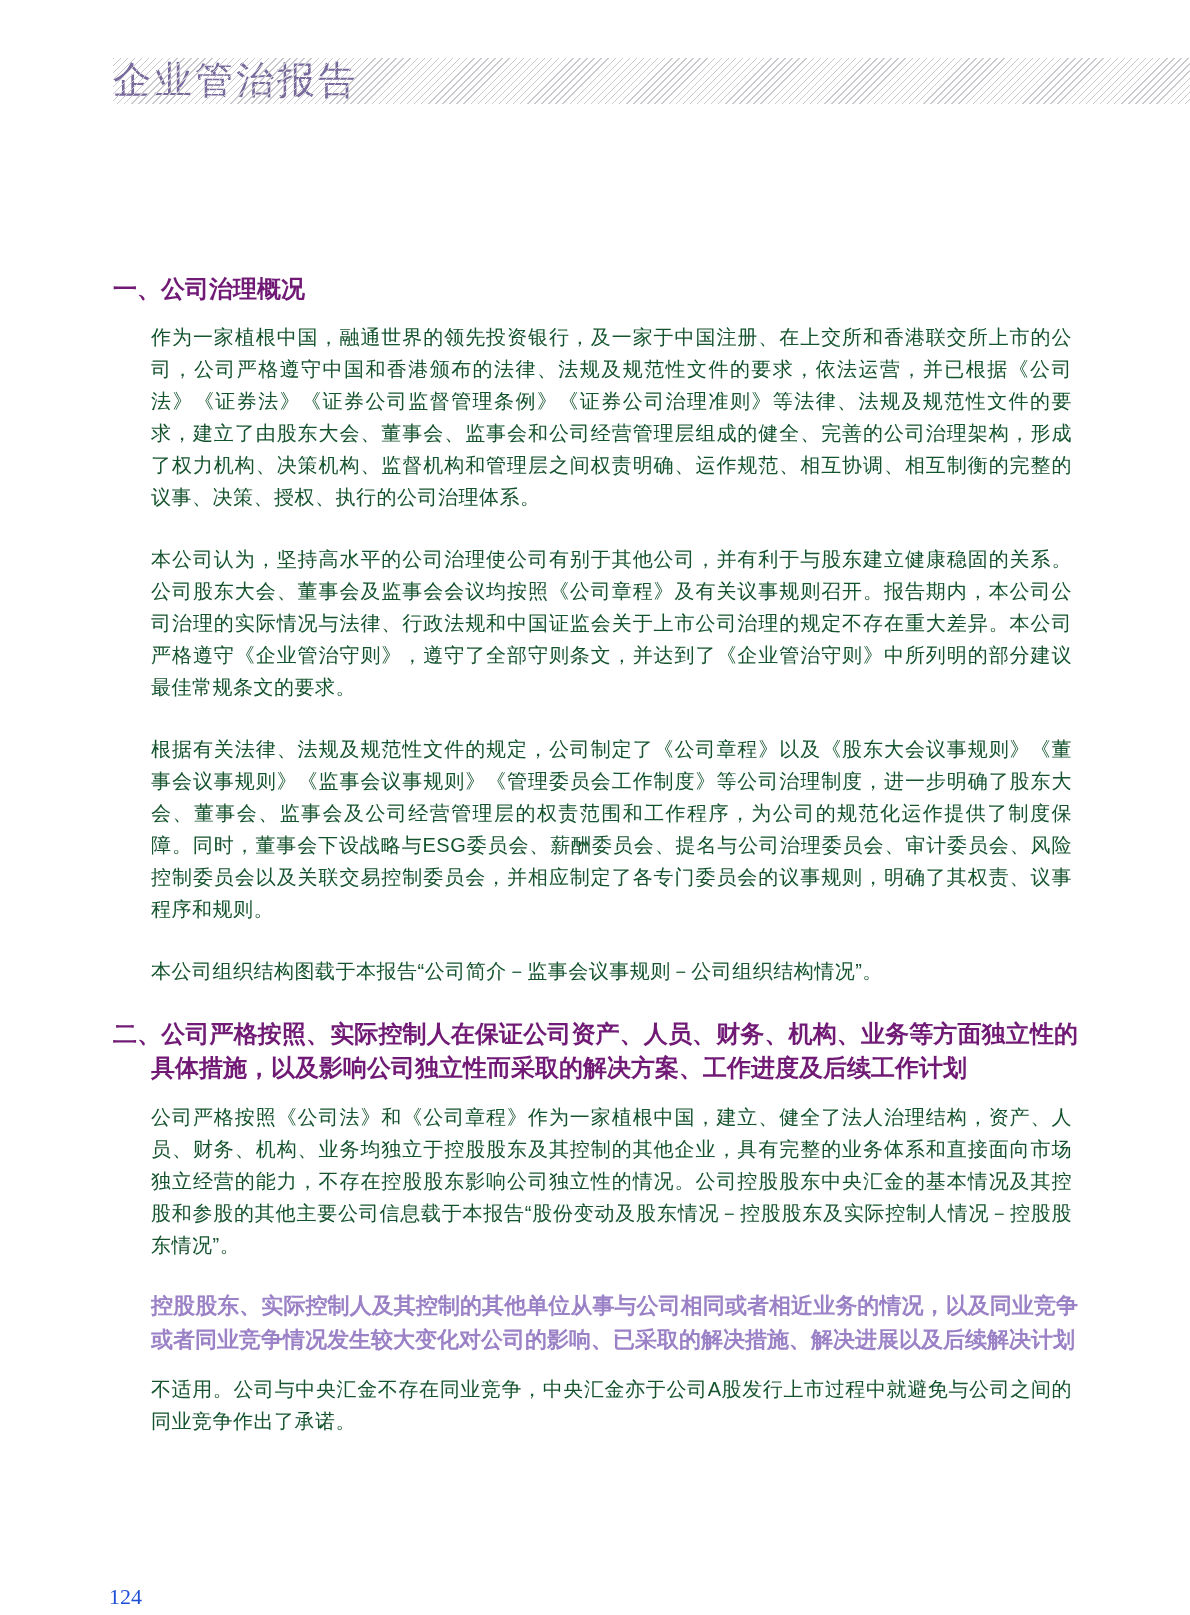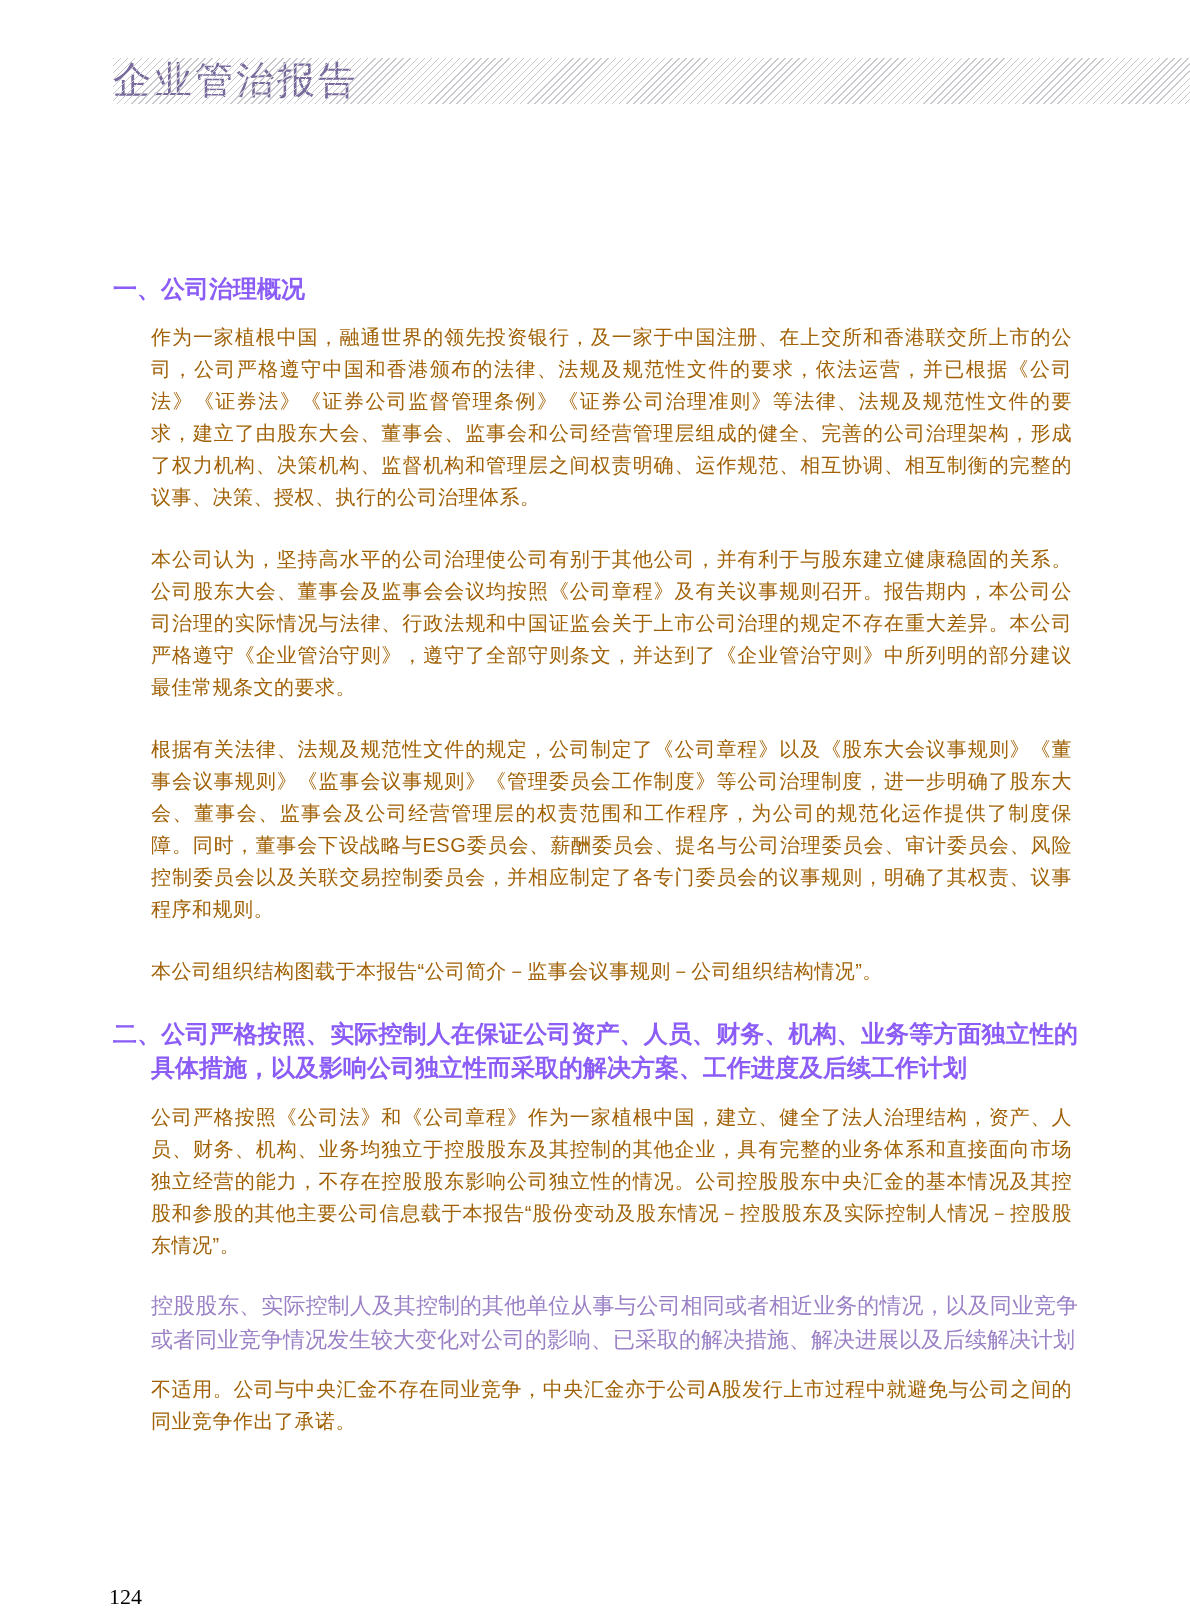--- a/index.html
+++ b/index.html
@@ -43,62 +43,62 @@
     letter-spacing: 3px;
     color: #796a9d;
   }
   .sec-heading {
     margin: 8px 112px 0 113px;
     padding-left: 38px;
     text-indent: -38px;
     font-size: 24px;
     line-height: 34px;
     font-weight: bold;
-    color: #8b5cf6;
+    color: #701a75;
     text-align: justify;
   }
   .sec-heading.first {
     margin-top: 170px;
     line-height: 32px;
   }
   .sec-heading.second {
     margin-top: 30px;
   }
   .sec-body {
     margin: 0 112px 0 151px;
   }
   .para {
     margin: 30px 6px 0 0;
     font-size: 20px;
     line-height: 32px;
     letter-spacing: 0.5px;
-    color: #a16207;
+    color: #14532d;
     text-align: justify;
   }
   .para.first {
     margin-top: 16px;
   }
   .sub-heading {
     margin: 28px 0 16px 0;
     font-size: 22px;
     line-height: 34px;
-    font-weight: normal;
+    font-weight: bold;
     color: #9b81c6;
     text-align: justify;
   }
   .para.after-sub {
     margin-top: 14px;
   }
   .page-number {
     position: absolute;
     left: 109px;
     top: 1526px;
     font-family: "Liberation Serif", serif;
     font-size: 22px;
-    color: #000000;
+    color: #1d4ed8;
   }
 </style>
 </head>
 <body>
 
 <div class="page">
 
   <div class="hatch-band"></div>
 
   <h1 class="page-title">企业管治报告</h1>

